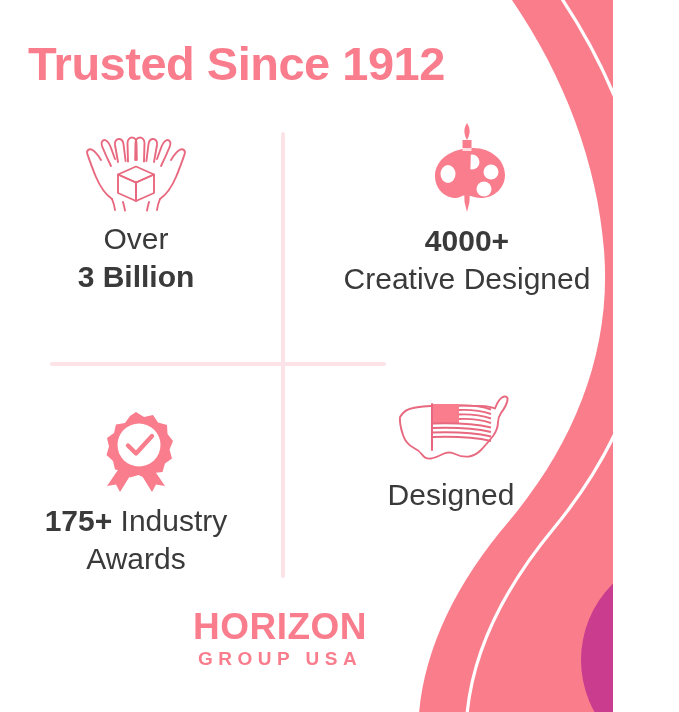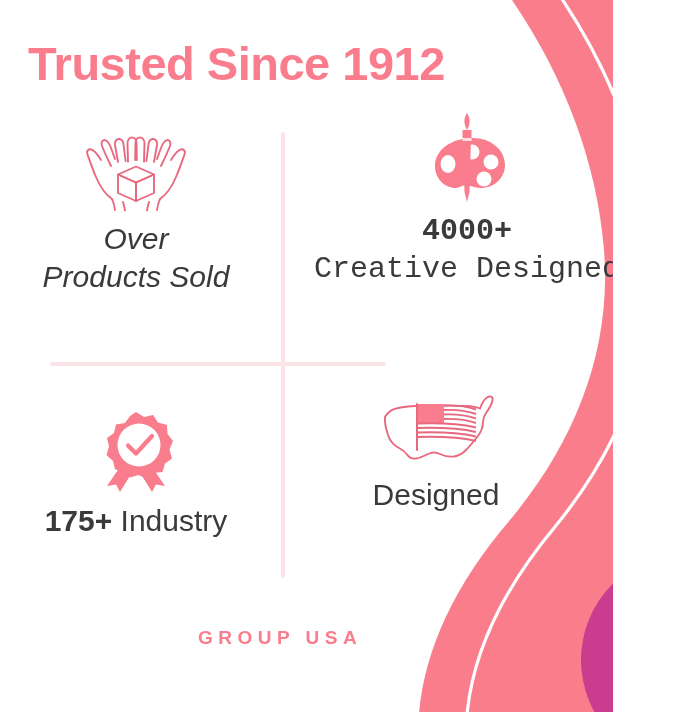--- a/index.html
+++ b/index.html
@@ -74,24 +74,24 @@
     color: #3A3A3A;
     font-size: 30px;
     font-weight: 300;
     line-height: 1.28;
     white-space: nowrap;
   }
   .cell-text b {
     font-weight: bold;
   }
 
-  #cell-tl { left: 0px;   top: 132px; width: 272px; font-style: italic; }
-  #cell-tr { left: 292px; top: 112px; width: 350px; font-family: Liberation Mono, monospace; }
+  #cell-tl { left: 0px;   top: 132px; width: 272px; }
+  #cell-tr { left: 292px; top: 122px; width: 350px; }
   #cell-bl { left: 0px;   top: 410px; width: 272px; }
-  #cell-br { left: 276px; top: 390px; width: 320px; }
+  #cell-br { left: 291px; top: 390px; width: 320px; }
 
   
   #logo {
     position: absolute;
     left: 0;
     top: 608px;
     width: 560px;
     text-align: center;
   }
   #logo-main {
@@ -100,21 +100,21 @@
     color: #F97D8C;
     letter-spacing: 0.5px;
     line-height: 1;
   }
   #logo-sub {
     font-size: 19px;
     font-weight: bold;
     color: #F97D8C;
     letter-spacing: 5.5px;
     line-height: 1;
-    margin-top: 20px;
+    margin-top: 4px;
   }
 </style>
 </head>
 <body>
 
 <div id="canvas">
 
   <svg id="decor" viewBox="0 0 679 712" width="679" height="712" xmlns="http://www.w3.org/2000/svg">
     <defs>
       <clipPath id="frameClip">
@@ -166,21 +166,21 @@
         <path d="M83,67 C81.5,70.5 80.5,74 80,78"></path>
         <path d="M72,70 C71,73.5 70.4,76 70,78.5"></path>
 
         <path d="M41,42.5 L59,34.5 L77,42.5 L59,50.5 Z"></path>
         <path d="M41,42.5 L41,61 L59,69 L59,50.5 Z"></path>
         <path d="M77,42.5 L77,61 L59,69 L59,50.5 Z"></path>
       </g>
     </svg>
     <div class="cell-text">
       <div>Over</div>
-      <div>Products Sold</div>
+      <div><b>3 Billion</b></div>
     </div>
   </div>
 
   <div class="cell" id="cell-tr">
     <svg class="cell-icon" width="92" height="94" viewBox="0 0 92 94" xmlns="http://www.w3.org/2000/svg">
 
       <path d="M52,26
                C70,26 84,38 84,53
                C84,66 73,76 60,76
                C53,76 49,73 45,73
@@ -218,20 +218,21 @@
                L73,53.5 L70.5,62 L61.5,63 L54.5,68.5 L46.5,65 L38,67.5 L32,61
                L23,59.5 L21,51 L14.5,45 L17,36.5 L15,28 L22,23 L24,14.5 L33,13 L38,6 Z" fill="#F97D8C"></path>
       <circle cx="47" cy="35" r="21.5" fill="#ffffff"></circle>
 
       <path d="M36,35.5 L44,43.5 L60,26" fill="none" stroke="#F97D8C" stroke-width="4.4" stroke-linecap="round" stroke-linejoin="round"></path>
     </svg>
     <div class="cell-text">
       <div>
         <b>175+</b><span> <span>Industry</span></span>
       </div>
+      <div>Awards</div>
     </div>
   </div>
 
   <div class="cell" id="cell-br">
     <svg class="cell-icon" width="128" height="80" viewBox="0 0 128 80" xmlns="http://www.w3.org/2000/svg">
 
       <path d="M13,27 C16,22 20,19 26,18 C33,16.5 42,16 52,15.5
                C66,15 80,15.5 93,16 C100,16.3 105,17 108,18.5
                C110,13 112,9.5 115,7.5 C118,5.6 121,6.5 120.5,10
                C120,14 117,19 114,23 C112,26 111,29 111,32
@@ -255,16 +256,17 @@
         <path d="M46,42.5 C62,42 84,42 104,46.5"></path>
       </g>
       <path d="M46,47 C62,46.5 84,46.5 104,51" fill="none" stroke="#E8697F" stroke-width="1.9"></path>
     </svg>
     <div class="cell-text">
       <div>Designed</div>
     </div>
   </div>
 
   <div id="logo">
+    <div id="logo-main">HORIZON</div>
     <div id="logo-sub">GROUP USA</div>
   </div>
 
 </div>
 
 </body></html>

